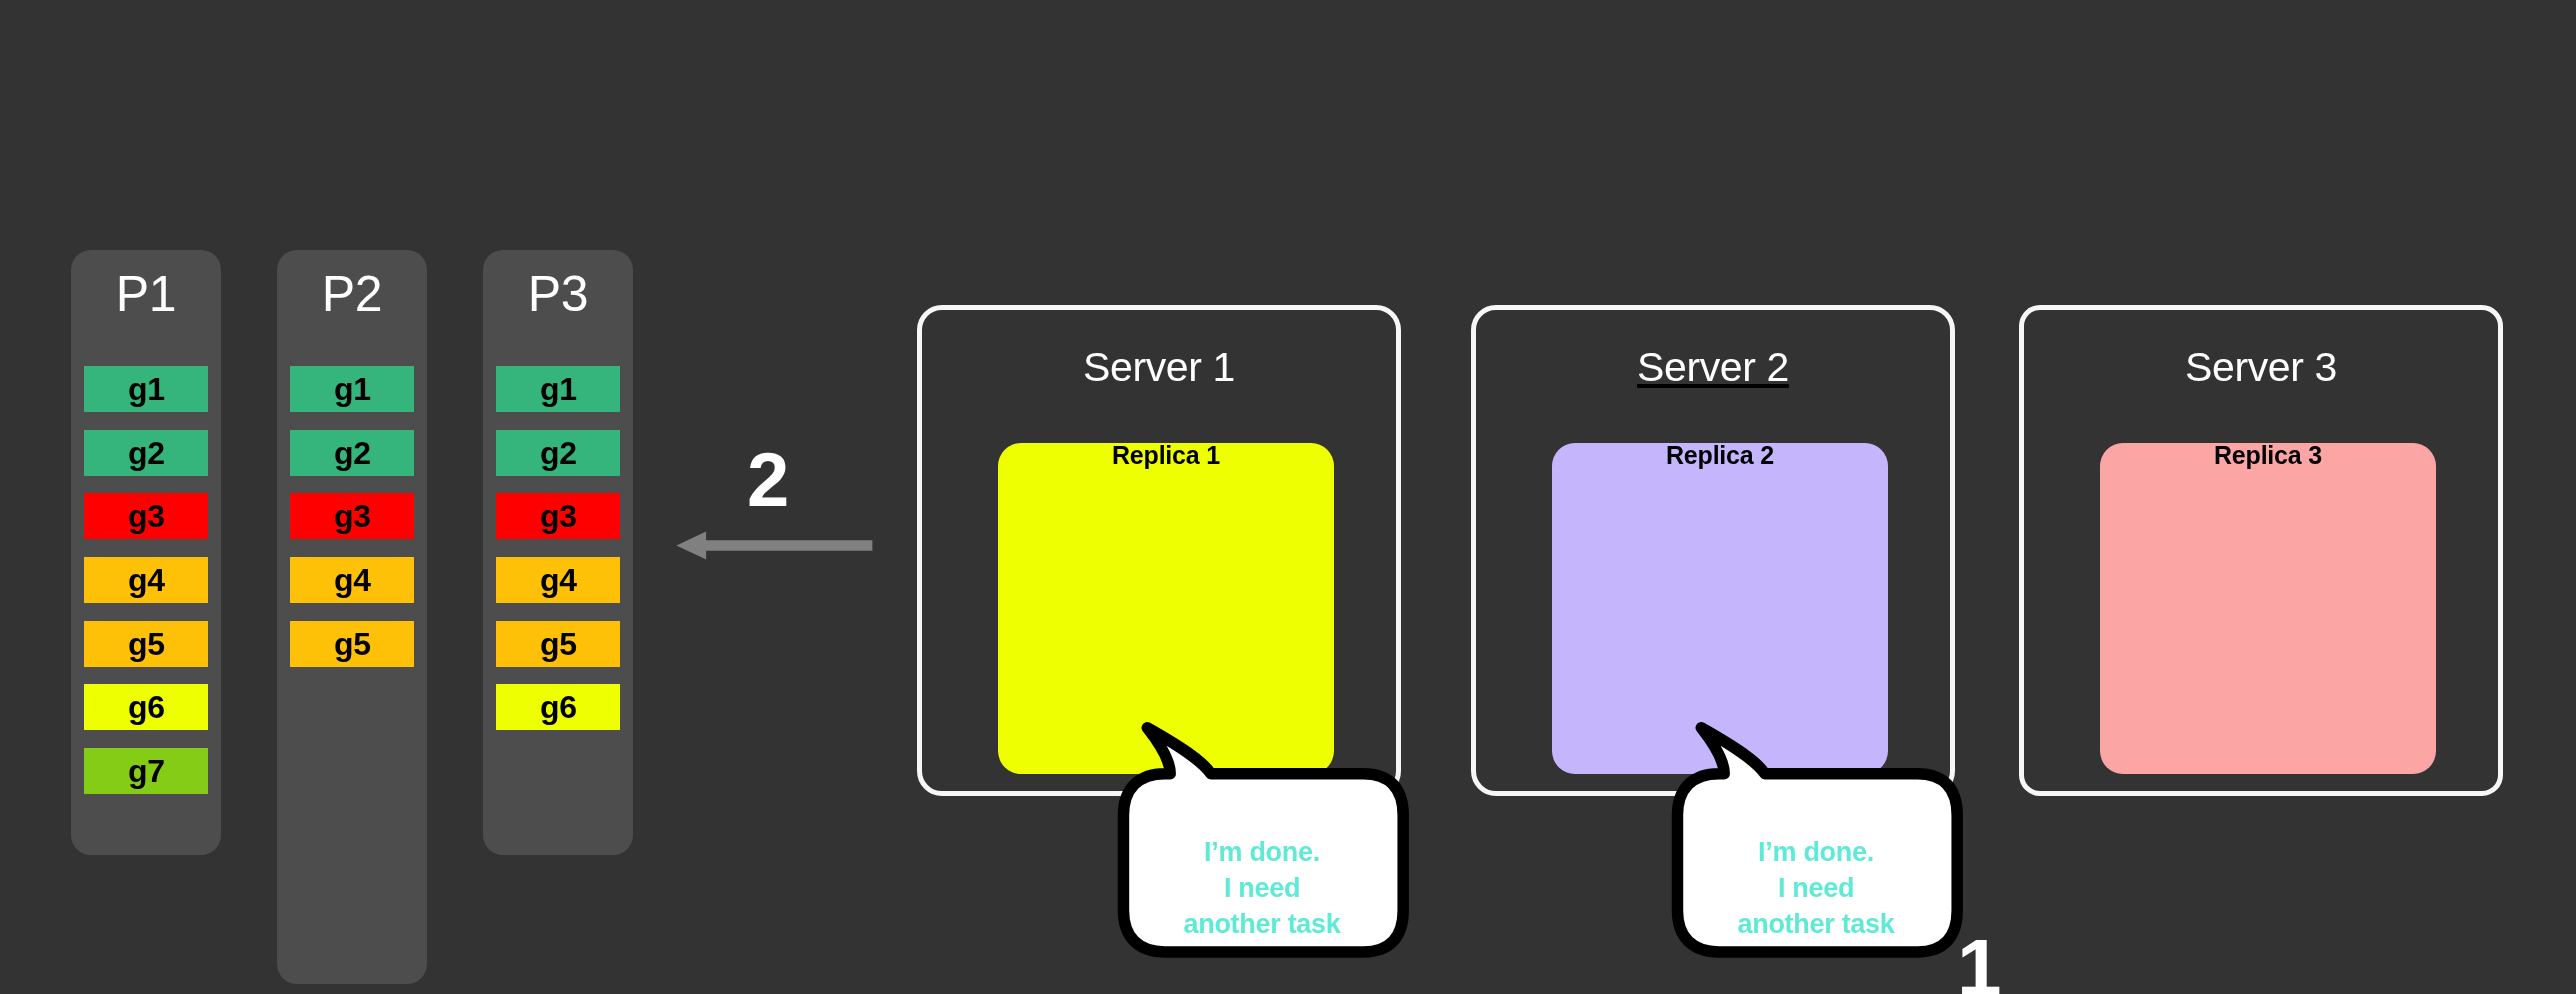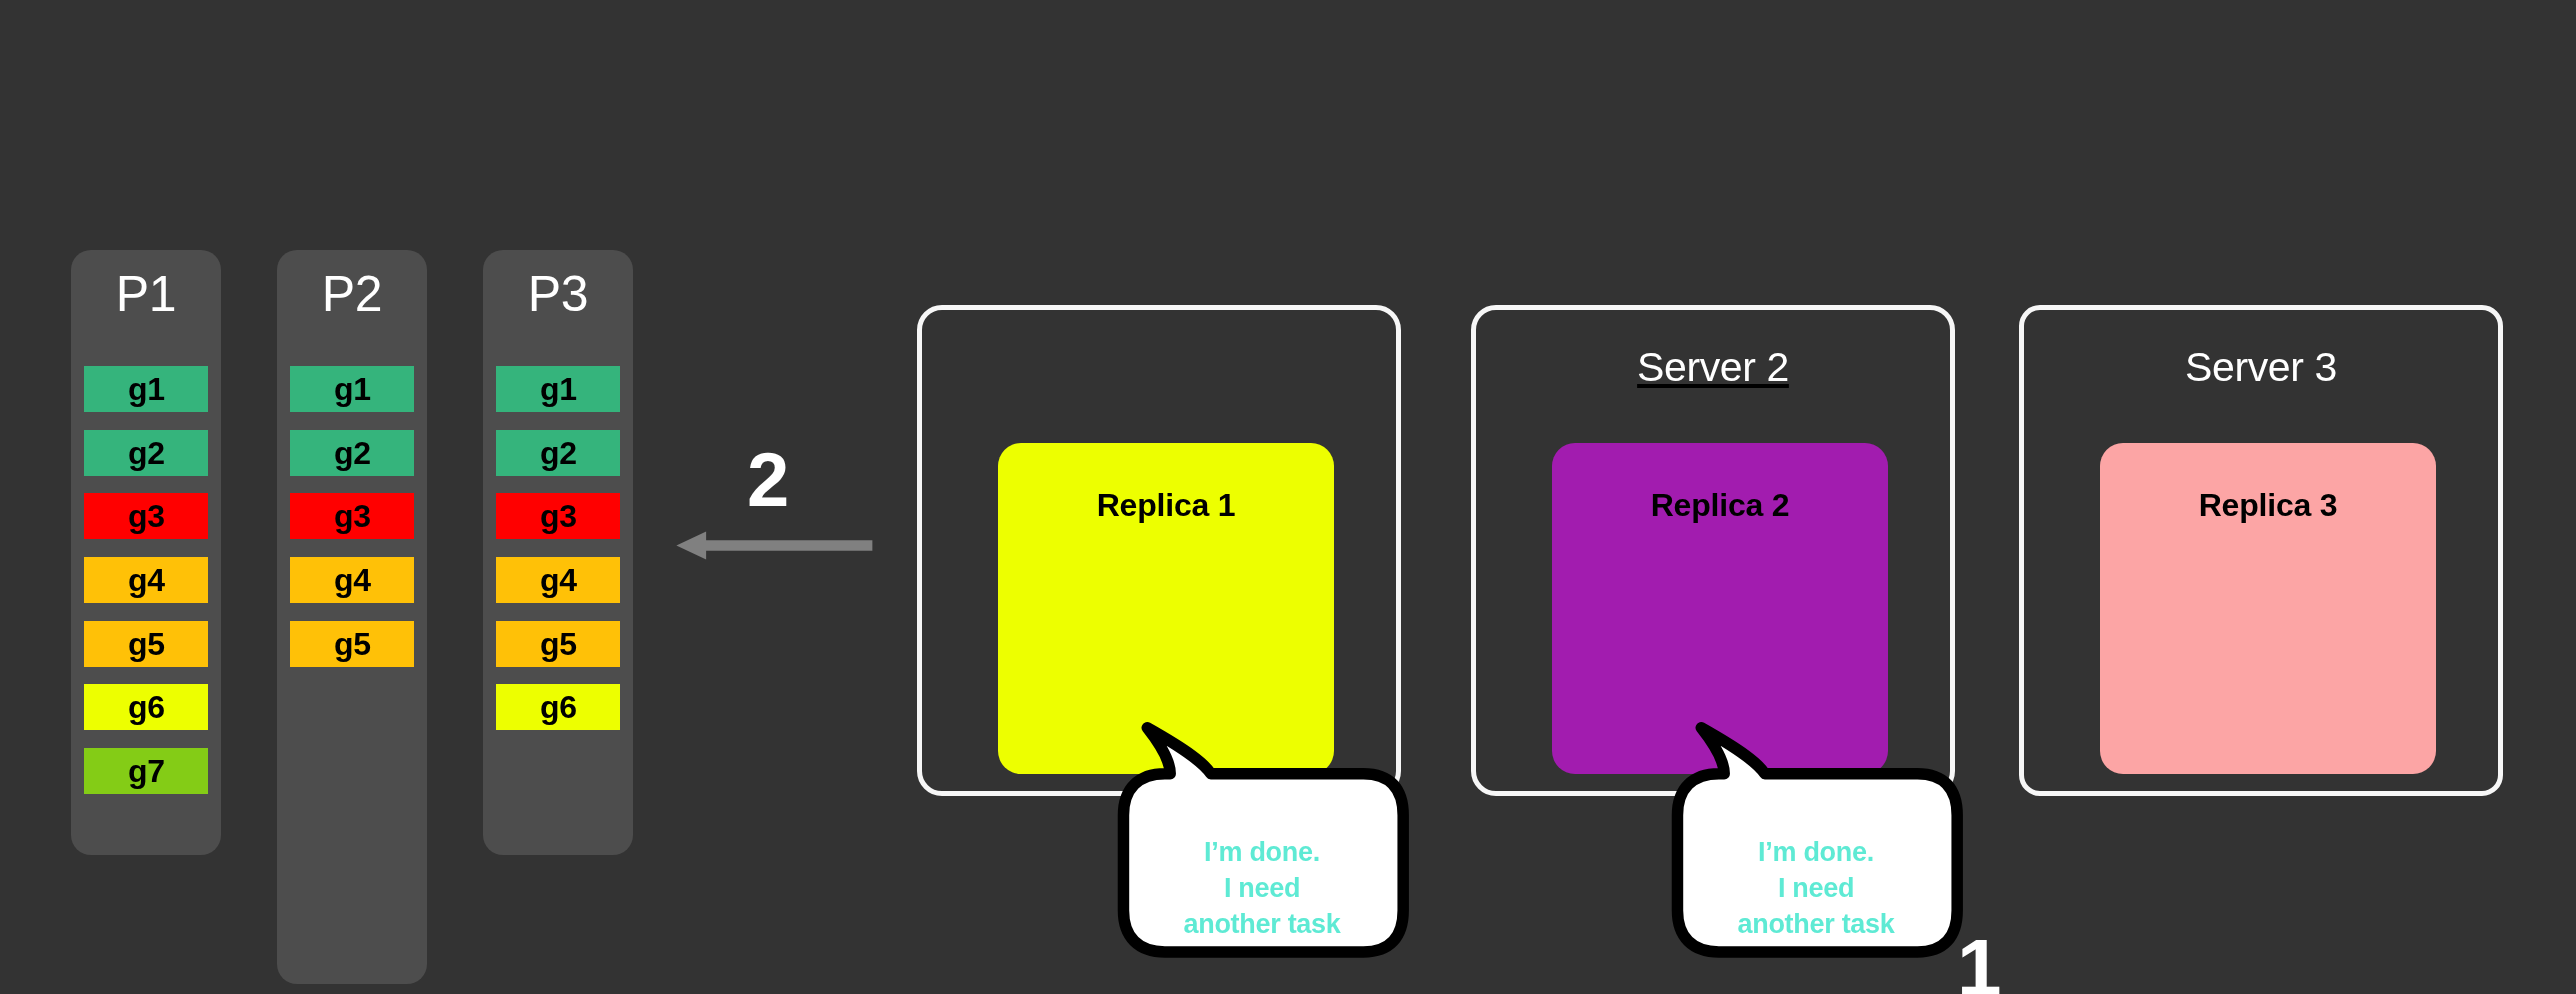--- a/index.html
+++ b/index.html
@@ -116,24 +116,23 @@
     position: absolute;
     left: 76px;
     top: 133px;
     width: 336px;
     height: 331px;
     border-radius: 23px;
     box-sizing: border-box;
   }
   .replica-label {
     color: #000000;
-    font-size: 32px;
-    font-weight: 700;
-    text-align: center;
-    padding-top: 46px;
+    font-size: 25px;
+    font-weight: 700;
+    text-align: center;
     line-height: 1;
     letter-spacing: -0.2px;
     -webkit-user-select: none;
   }
 
   
   .bubble-wrap {
     position: absolute;
     width: 300px;
     height: 221px;
@@ -202,20 +201,21 @@
     </div>
   </div>
 
   <div class="step-number" id="step-2">2</div>
 
   <svg class="arrow" viewBox="0 0 230 40">
     <path d="M 4 20 L 38 4 L 38 14 L 228 14 L 228 26 L 38 26 L 38 36 Z" fill="#808080"></path>
   </svg>
 
   <div class="server" id="server-0" style="left:917px;">
+    <div class="server-title">Server 1</div>
     <div class="replica" style="background:#edff00">
       <div class="replica-label">Replica 1</div>
     </div>
   </div>
 
   <div class="bubble-wrap" style="left:1112px; top:747px;">
     <svg class="bubble-svg" viewBox="0 0 340 250">
       <path d="M 60 30
                C 30 30 13 47 13 77
                L 13 185
@@ -231,21 +231,21 @@
     </svg>
     <div class="bubble-text">
       <span>I’m done.</span>
       <span>I need</span>
       <span>another task</span>
     </div>
   </div>
 
   <div class="server" id="server-1" style="left:1471px;text-decoration:underline;">
     <div class="server-title">Server 2</div>
-    <div class="replica" style="background:#a21caf">
+    <div class="replica" style="background:#c4b5fd">
       <div class="replica-label">Replica 2</div>
     </div>
   </div>
 
   <div class="bubble-wrap" style="left:1666px; top:747px;">
     <svg class="bubble-svg" viewBox="0 0 340 250">
       <path d="M 60 30
                C 30 30 13 47 13 77
                L 13 185
                C 13 215 30 232 60 232

